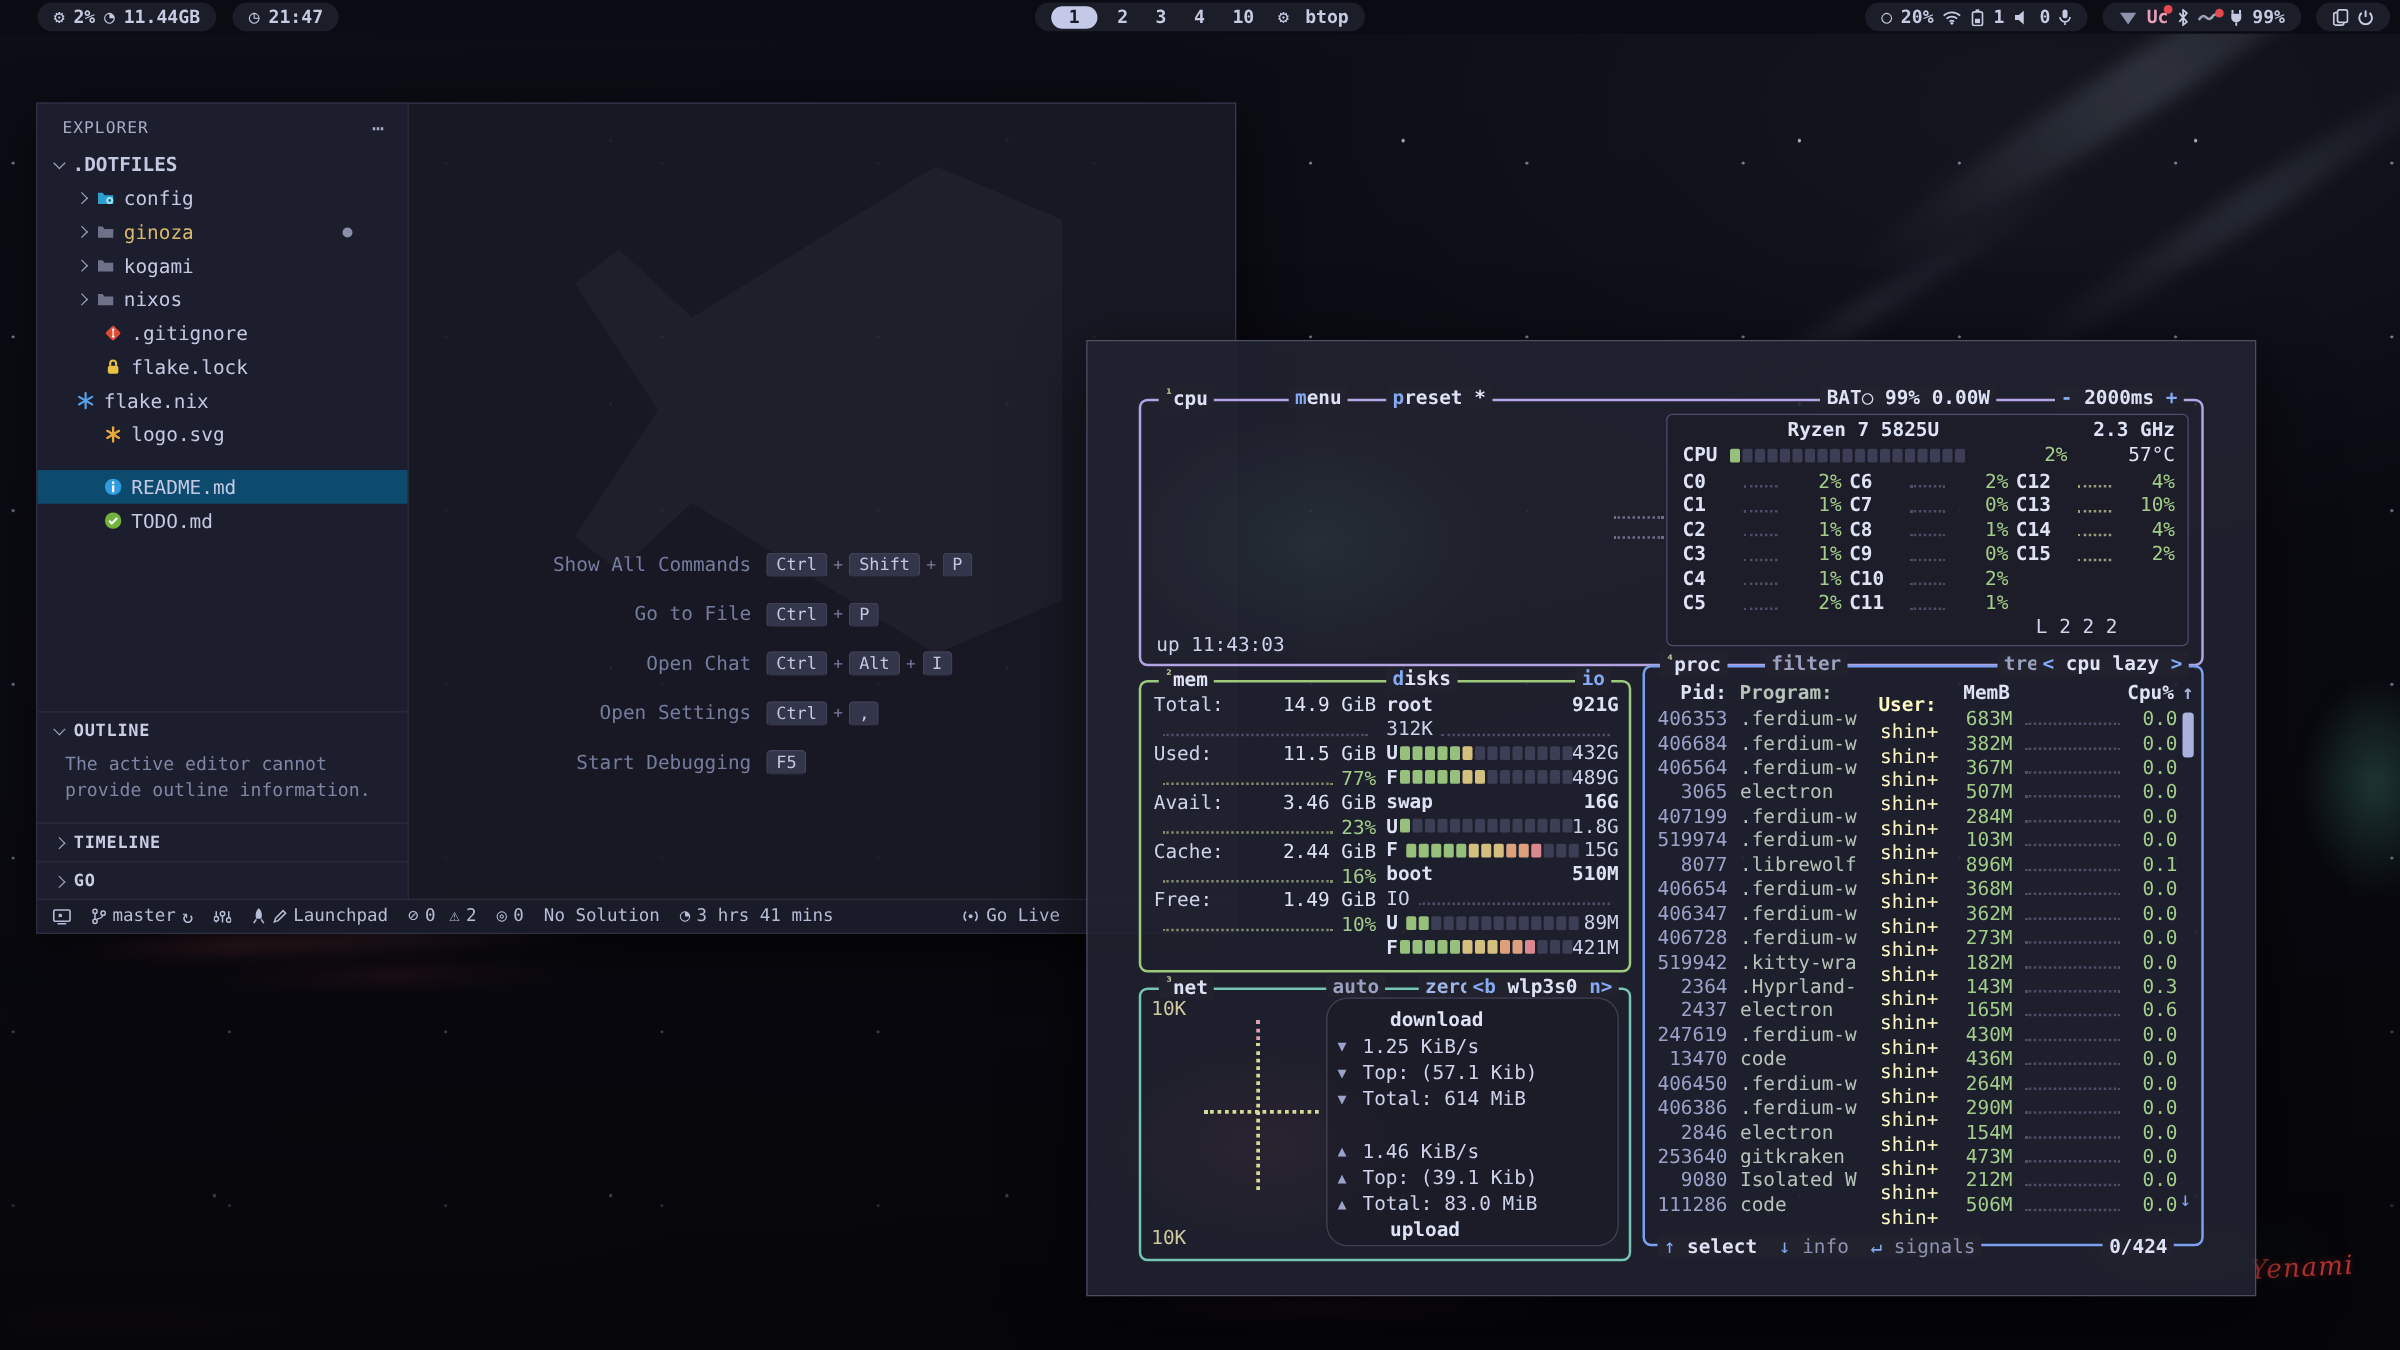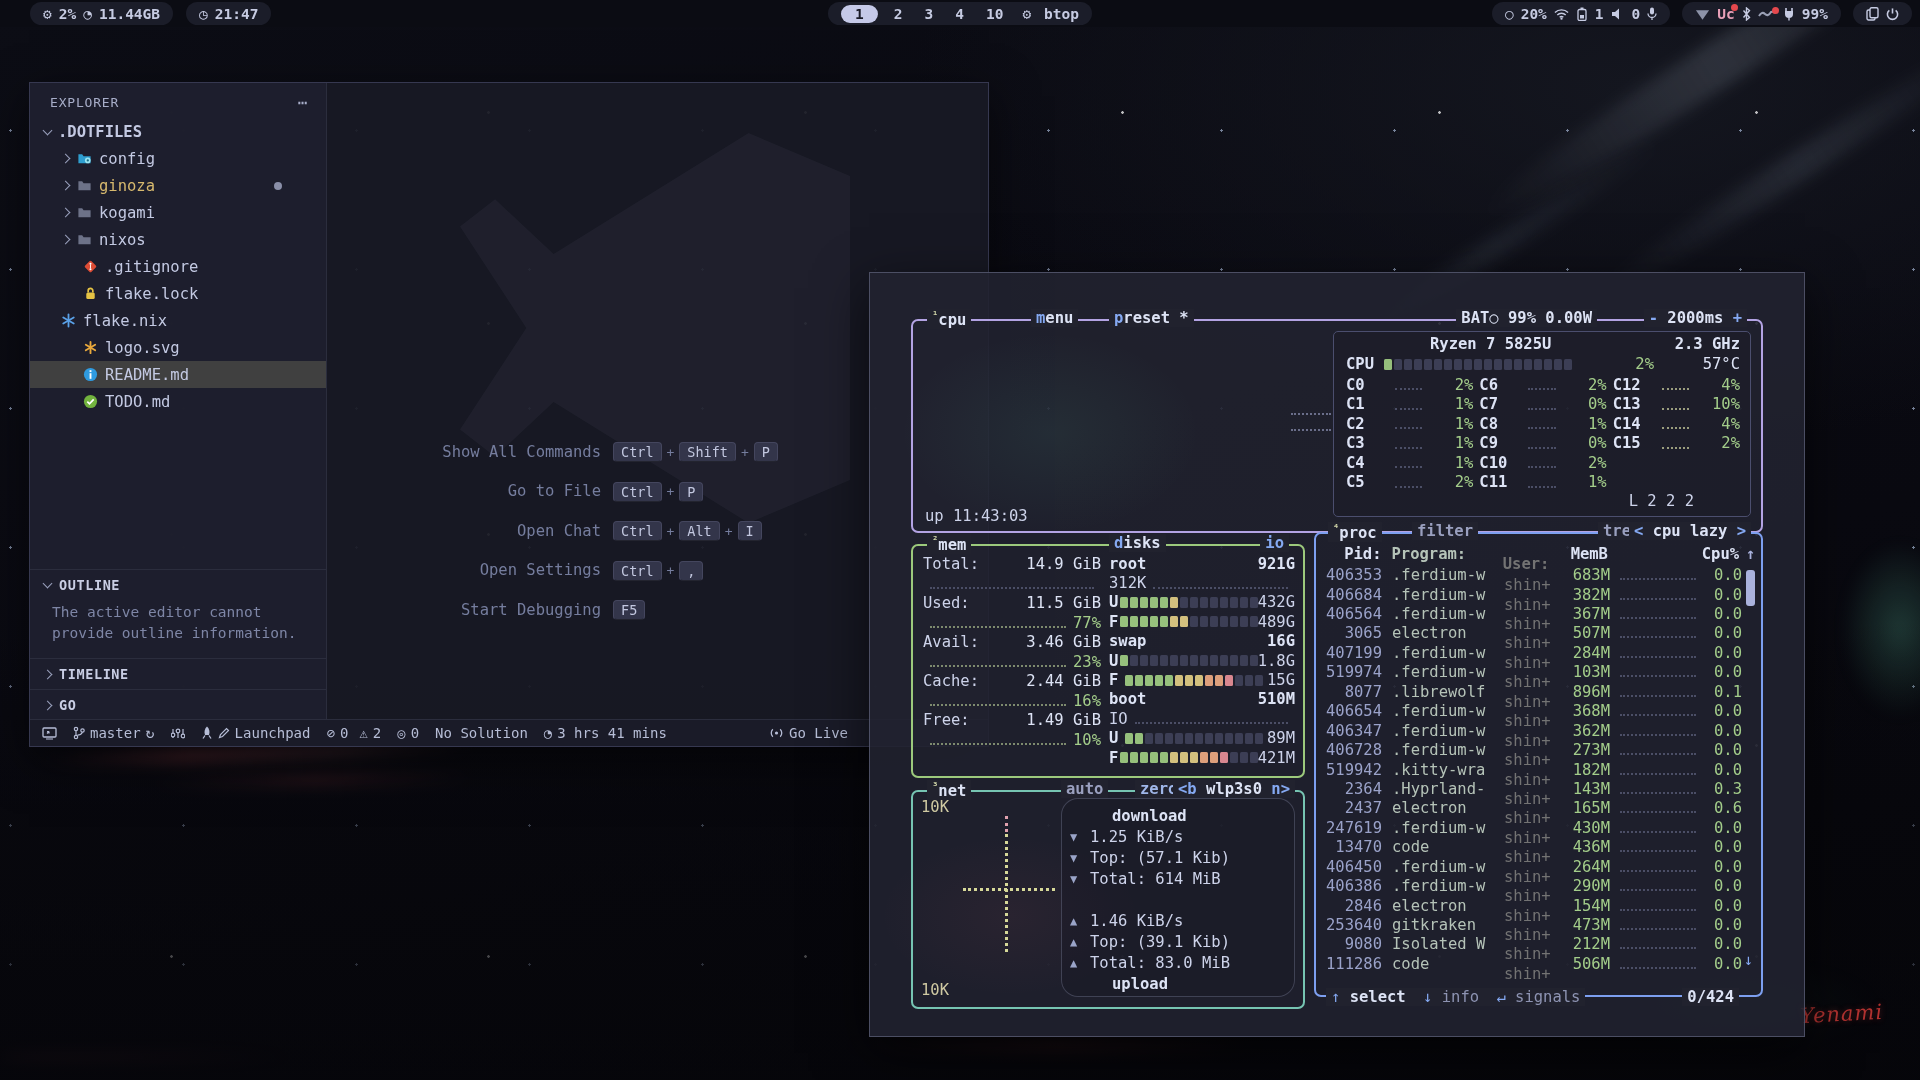--- a/index.html
+++ b/index.html
@@ -28,21 +28,21 @@
   .reddot{width:7px;height:7px;border-radius:50%;background:#e5484d;position:absolute;right:-3px;top:-2px;}
   
   #vscode{left:29px;top:82px;width:958px;height:663px;background:rgba(24,25,36,0.94);
     border:1px solid #363850;box-shadow:0 14px 44px rgba(0,0,0,.55);color:#c3c9e2;}
   #sidebar{left:0;top:0;bottom:26px;width:296px;background:rgba(30,31,45,0.97);
     border-right:1px solid #2b2d3d;}
   .exp-head{display:flex;align-items:center;justify-content:space-between;padding:10px 18px 6px 20px;
     font-size:13px;letter-spacing:.8px;color:#a7adc8;}
   .dots3{color:#a7adc8;font-size:16px;cursor:pointer;}
   .titem{display:flex;align-items:center;height:27px;font-size:15.5px;gap:7px;cursor:pointer;}
-  .titem.sel{background:#404040;}
+  .titem.sel{background:#0c4a6e;margin-top:15px;}
   .titem .lbl{white-space:nowrap;}
   .titem .lbl.mod{color:#d7b96e;}
   .chev{display:inline-block;width:6px;height:6px;border-right:1.7px solid #9aa1bd;
     border-bottom:1.7px solid #9aa1bd;flex:none;}
   .chev.r{transform:rotate(-45deg);}
   .chev.d{transform:rotate(45deg);margin-top:-3px;}
   .ticon{width:16px;height:16px;flex:none;display:flex;align-items:center;justify-content:center;}
   .ticon svg{width:15px;height:15px;display:block;}
   .gitdot{width:8px;height:8px;border-radius:50%;background:#8a8fa8;margin-left:auto;margin-right:44px;}
   .side-bottom{position:absolute;bottom:0;left:0;right:0;}
@@ -108,21 +108,21 @@
     border:1px solid rgba(150,155,185,.3);border-radius:17px;background:rgba(22,23,33,.35);
     padding:6px 10px 0 8px;}
   .nrow{height:21px;display:flex;align-items:center;gap:8px;white-space:nowrap;}
   .narrow{color:#9aa4c8;font-size:12px;width:12px;}
   .nlabel{padding-left:42px;color:#dde3f5;font-weight:bold;}
   .scale{color:#cfc9a2;}
   
   .prow{display:flex;align-items:center;height:19.45px;}
   .ppid{width:64px;text-align:right;color:#9aa2c9;}
   .pprog{width:112px;margin-left:10px;color:#b5c3b8;white-space:nowrap;overflow:hidden;}
-  .puser{width:58px;color:#737373;margin-top:20px;}
+  .puser{width:58px;color:#fef9c3;margin-top:20px;}
   .pmem{width:48px;text-align:right;color:#a3cd8a;}
   .pdots{width:76px;border-bottom:2px dotted #4b4e66;height:8px;margin:0 6px 0 10px;}
   .pcpu{width:40px;text-align:right;color:#a3cd8a;}
   .phead{font-weight:bold;color:#dde3f5;}
   .phead .ppid,.phead .pmem,.phead .pcpu{color:#dde3f5;}
   #scroll-thumb{position:absolute;right:6px;top:36px;width:9px;height:36px;background:#aab2dd;border-radius:3px;}
 </style>
 </head>
 <body>
 

